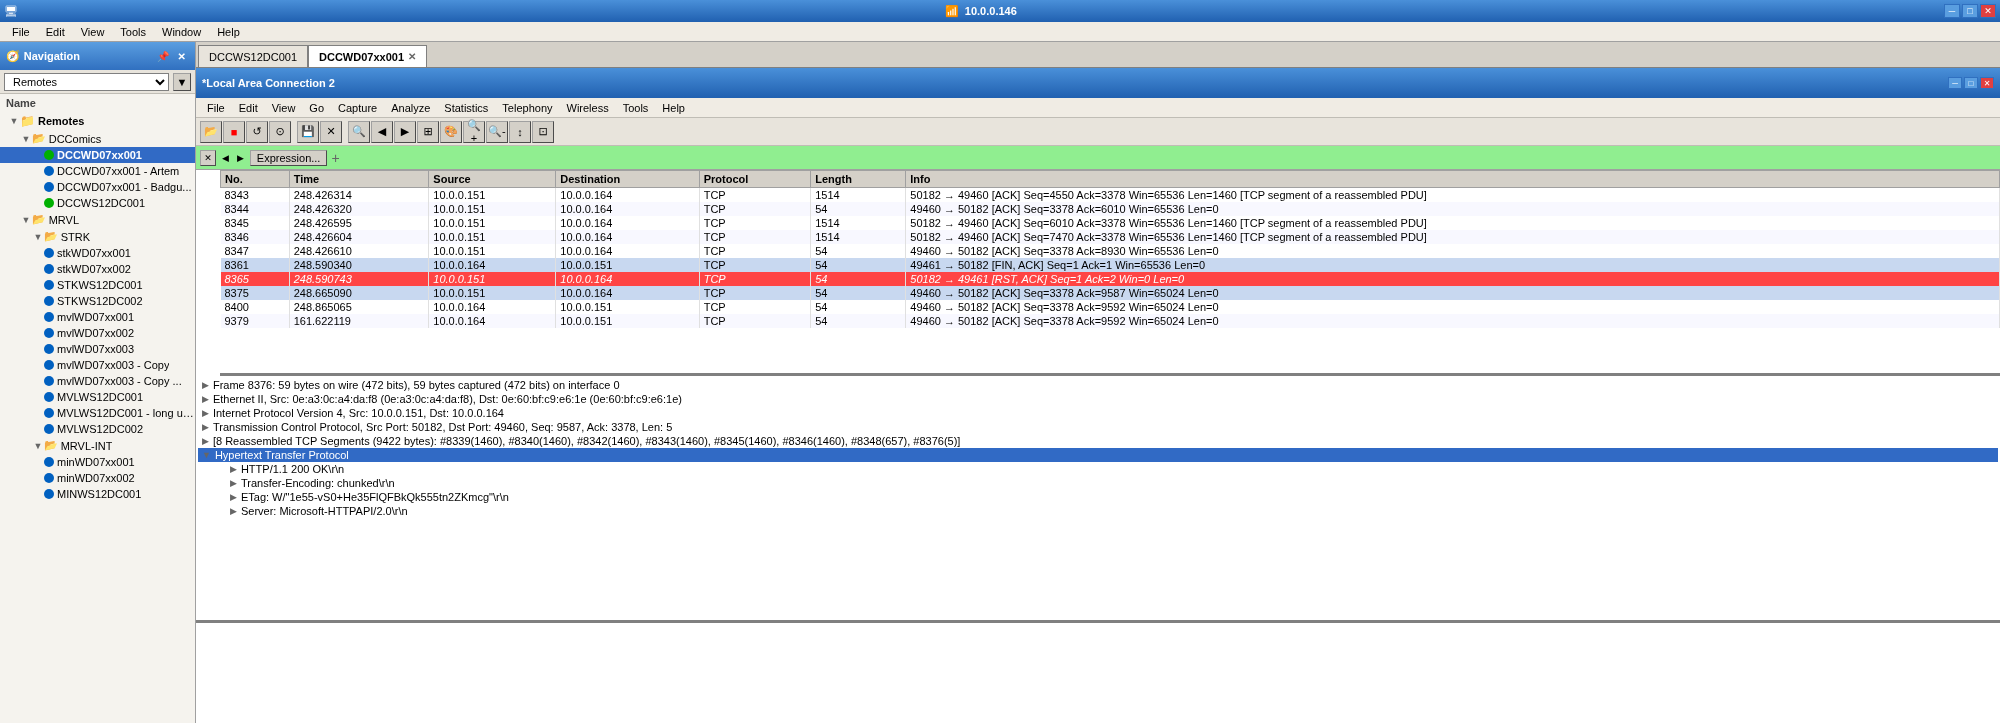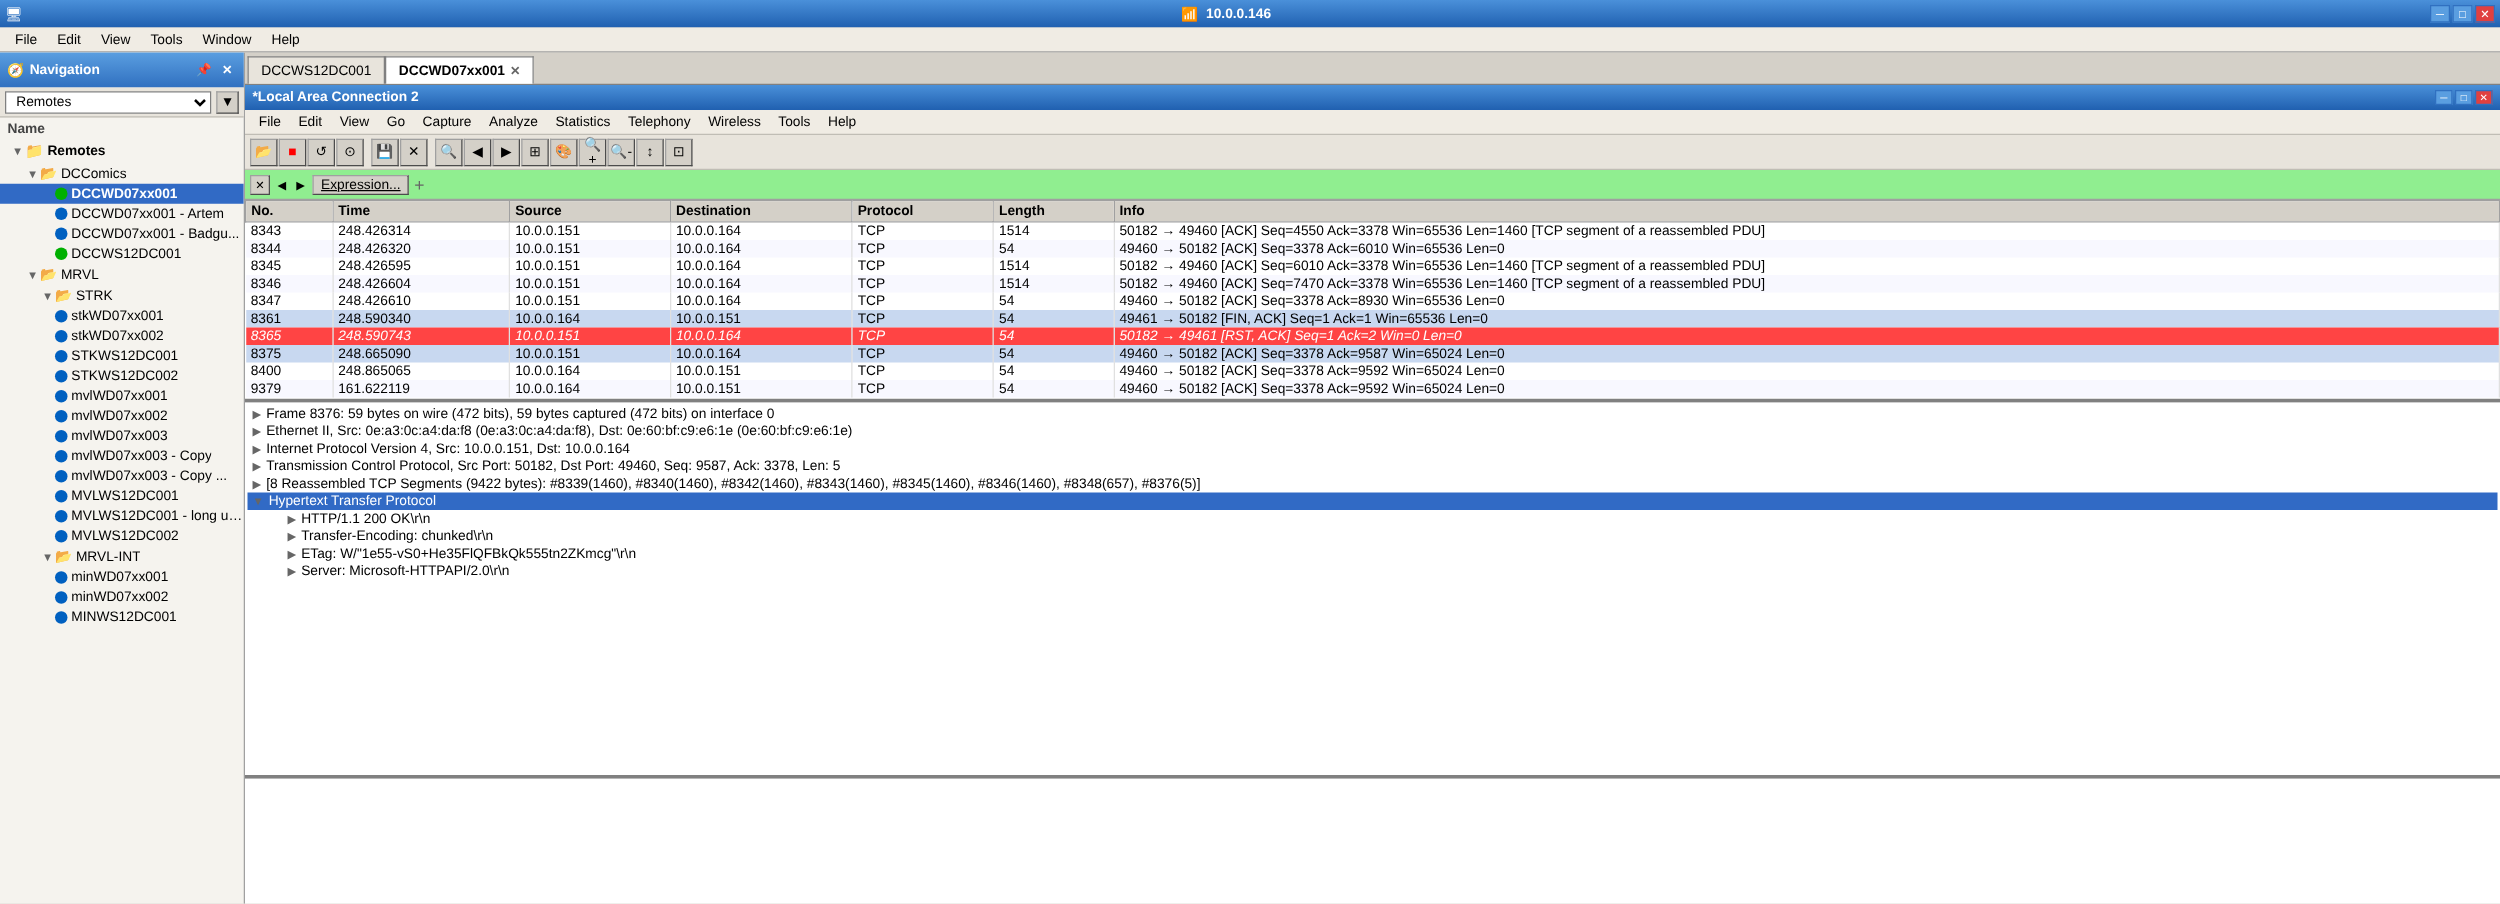--- a/index.html
+++ b/index.html
@@ -118,21 +118,21 @@
       align-items: center;
       gap: 4px;
       font-size: 11px;
     }
     .tab.active { background: white; font-weight: bold; }
     .tab-close { font-size: 10px; color: #666; cursor: pointer; }
 
     
     .ws-window { flex: 1; display: flex; flex-direction: column; background: white; overflow: hidden; }
     .ws-title-bar {
-      height: 20px;
+      height: 30px;
       background: linear-gradient(to bottom, #4a90d9, #2060b0);
       color: white;
       font-size: 11px;
       font-weight: bold;
       display: flex;
       align-items: center;
       padding: 0 6px;
       justify-content: space-between;
     }
     .ws-title-controls { display: flex; gap: 2px; }
@@ -174,24 +174,24 @@
       flex: 1;
       height: 18px;
       border: 1px solid #606060;
       background: #90ee90;
       padding: 0 4px;
       font-size: 11px;
       outline: none;
     }
     .filter-clear { width: 16px; height: 16px; background: #d4d0c8; border: 1px outset #a0a0a0; cursor: pointer; display: flex; align-items: center; justify-content: center; font-size: 9px; }
     .filter-arrow { font-size: 9px; cursor: pointer; padding: 0 2px; }
-    .filter-expr-btn { padding: 1px 6px; background: #d4d0c8; border: 1px outset #a0a0a0; cursor: pointer; font-size: 11px; text-decoration: underline; }
-
-    
-    .packet-table-container { flex: 0 0 auto; height: 162px; overflow-y: auto; overflow-x: hidden; border-bottom: 3px solid #808080; }
+    .filter-expr-btn { padding: 1px 6px; background: #d4d0c8; border: 1px outset #a0a0a0; cursor: pointer; font-size: 11px; }
+
+    
+    .packet-table-container { flex: 0 0 auto; height: 206px; overflow-y: auto; overflow-x: hidden; border-bottom: 3px solid #808080; margin-left: 24px; }
     table { width: 100%; border-collapse: collapse; }
     table thead { position: sticky; top: 0; z-index: 10; }
     table thead th {
       background: #d4d0c8;
       border: 1px solid #a0a0a0;
       padding: 2px 4px;
       text-align: left;
       font-weight: bold;
       font-size: 11px;
       white-space: nowrap;

